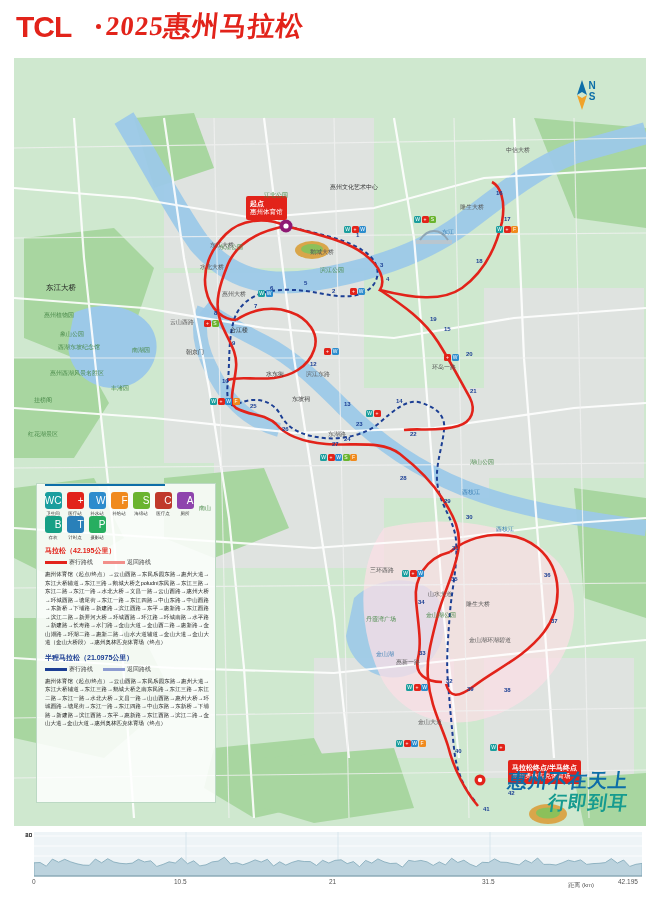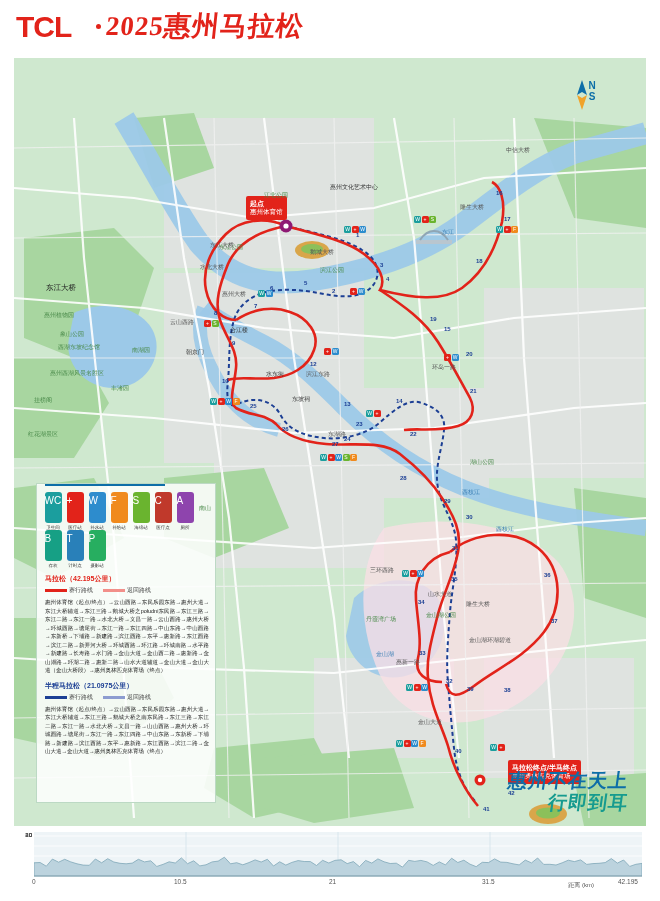--- a/index.html
+++ b/index.html
@@ -57,22 +57,22 @@
     border:1px solid #bcd9c4;
   }
   .legend-title {
     font-size:13px; font-weight:bold; color:#0d6ea8; margin:8px 0 2px 8px;
     letter-spacing:1px;
   }
   .legend-underline { width:120px; height:2px; background:#0d6ea8; margin-left:8px; }
   .legend-icons { display:flex; flex-wrap:wrap; margin:6px 4px 0 5px; }
   .li { width:20px; text-align:center; margin:0 1px; }
   .li .sq {
-    width:17px; height:31px; border-radius:3px; display:block; margin:0 auto;
-    color:#fff; font-size:10px; line-height:17px; text-align:left;
+    width:17px; height:17px; border-radius:3px; display:block; margin:0 auto;
+    color:#fff; font-size:10px; line-height:17px; text-align:right;
   }
   .li .cap { font-size:5px; color:#333; display:block; margin-top:1px; transform:scale(.9); }
 
   .route-block { margin:6px 6px 0 8px; }
   .route-head { font-size:7px; color:#e2231a; font-weight:bold; }
   .route-head.blue { color:#1c3f94; }
   .route-keys { display:flex; gap:10px; margin-top:2px; }
   .rk { font-size:6px; color:#444; display:flex; align-items:center; gap:2px; }
   .rk i { display:inline-block; width:22px; height:3px; }
   .route-desc { font-size:5.5px; color:#222; line-height:1.55; margin-top:3px; text-align:justify; }

